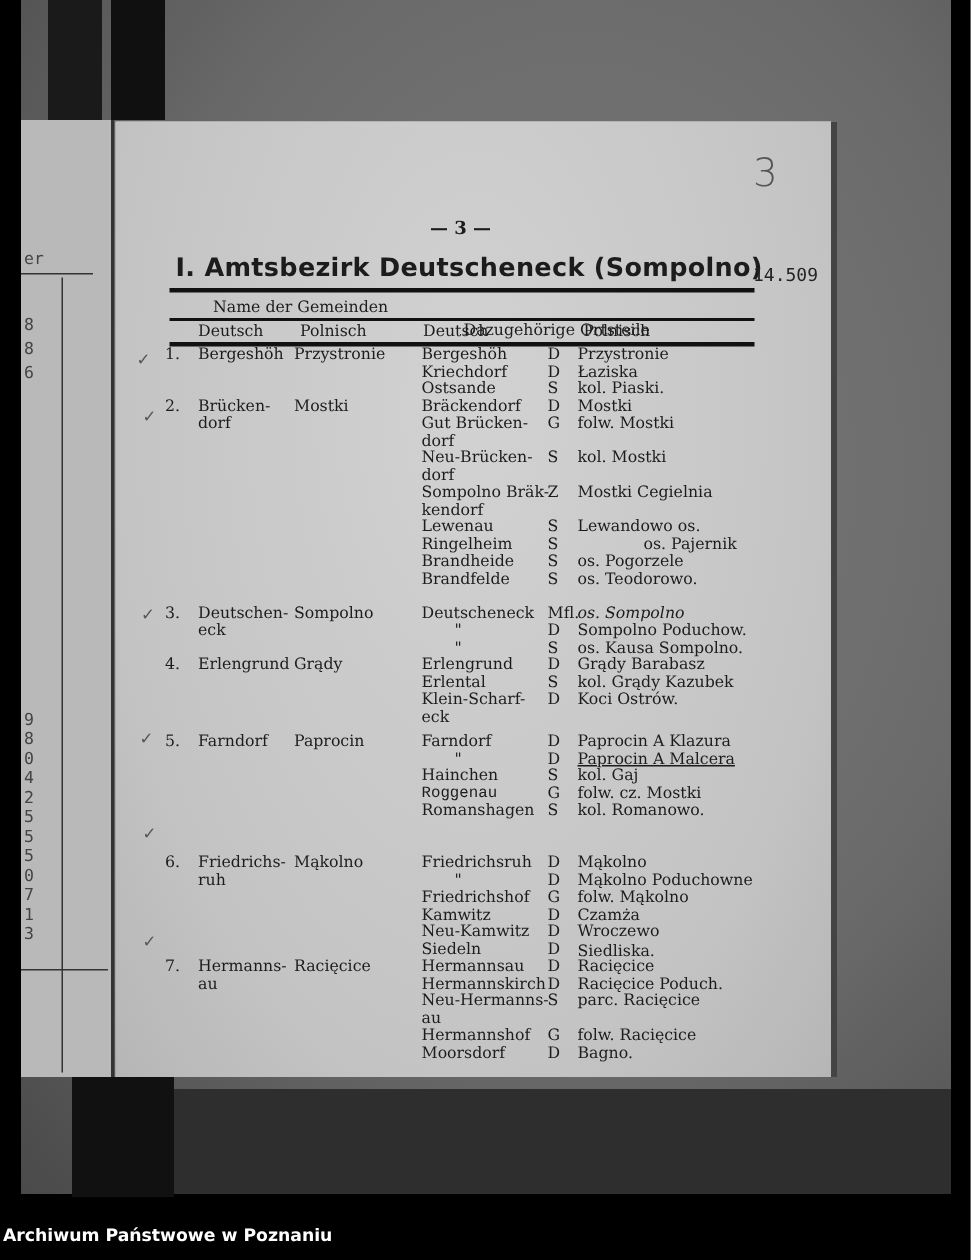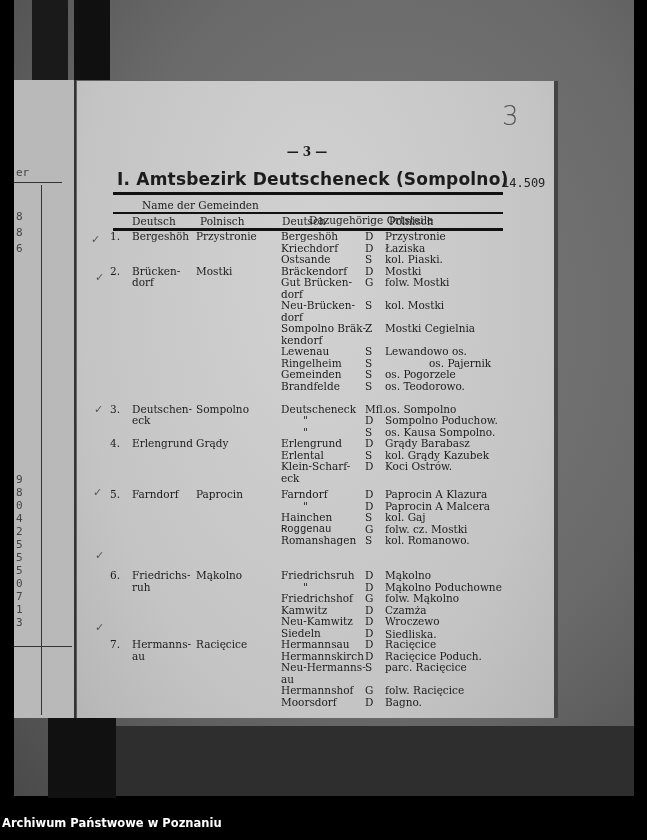--- a/index.html
+++ b/index.html
@@ -137,35 +137,35 @@
         <span class="o-de" style="top: 57.5px;">Sompolno Bräk-</span>
         <span class="o-de" style="top: 69px;">kendorf</span>
         <span class="o-ty" style="top: 57.5px;">Z</span>
         <span class="o-pl" style="top: 57.5px;">Mostki Cegielnia</span>
         <span class="o-de" style="top: 80.5px;">Lewenau</span>
         <span class="o-ty" style="top: 80.5px;">S</span>
         <span class="o-pl" style="top: 80.5px;">Lewandowo os.</span>
         <span class="o-de" style="top: 92px;">Ringelheim</span>
         <span class="o-ty" style="top: 92px;">S</span>
         <span class="o-pl" style="top: 92px; margin-left: 44px;">os. Pajernik</span>
-        <span class="o-de" style="top: 103.5px;">Gemeinden</span>
+        <span class="o-de" style="top: 103.5px;">Brandheide</span>
         <span class="o-ty" style="top: 103.5px;">S</span>
         <span class="o-pl" style="top: 103.5px;">os. Pogorzele</span>
         <span class="o-de" style="top: 115px;">Brandfelde</span>
         <span class="o-ty" style="top: 115px;">S</span>
         <span class="o-pl" style="top: 115px;">os. Teodorowo.</span>
       </div>
       <div class="row" style="top: 172.5px; left: 0px; width: 477px;">
         <span class="c-num">3.</span>
         <span class="c-de" style="top: 0px;">Deutschen-</span>
         <span class="c-de" style="top: 11.5px;">eck</span>
         <span class="c-pl">Sompolno</span>
         <span class="o-de" style="top: 0px;">Deutscheneck</span>
         <span class="o-ty" style="top: 0px;">Mfl.</span>
-        <span class="o-pl" style="top: 0px;">os. Sompolno</span>
+        <span class="o-pl" style="top: 0px; font-style: italic;">os. Sompolno</span>
         <span class="o-de" style="top: 11.5px; left: 226px;">"</span>
         <span class="o-ty" style="top: 11.5px;">D</span>
         <span class="o-pl" style="top: 11.5px;">Sompolno Poduchow.</span>
         <span class="o-de" style="top: 23px; left: 226px;">"</span>
         <span class="o-ty" style="top: 23px;">S</span>
         <span class="o-pl" style="top: 23px;">os. Kausa Sompolno.</span>
       </div>
       <div class="row" style="top: 207px; left: 0px; width: 477px;">
         <span class="c-num">4.</span>
         <span class="c-de" style="top: 0px;">Erlengrund</span>
@@ -183,21 +183,21 @@
       </div>
       <div class="row" style="top: 258px; left: 0px; width: 477px;">
         <span class="c-num">5.</span>
         <span class="c-de" style="top: 0px;">Farndorf</span>
         <span class="c-pl">Paprocin</span>
         <span class="o-de" style="top: 0px;">Farndorf</span>
         <span class="o-ty" style="top: 0px;">D</span>
         <span class="o-pl" style="top: 0px;">Paprocin A Klazura</span>
         <span class="o-de" style="top: 11.5px; left: 226px;">"</span>
         <span class="o-ty" style="top: 11.5px;">D</span>
-        <span class="o-pl" style="top: 11.5px;">Paprocin A Malcera</span>
+        <span class="o-pl" style="top: 11.5px; text-decoration: underline;">Paprocin A Malcera</span>
         <span class="o-de" style="top: 23px;">Hainchen</span>
         <span class="o-ty" style="top: 23px;">S</span>
         <span class="o-pl" style="top: 23px;">kol. Gaj</span>
         <span class="o-de" style="top: 34.5px; font-family: Liberation Mono, monospace;">Roggenau</span>
         <span class="o-ty" style="top: 34.5px;">G</span>
         <span class="o-pl" style="top: 34.5px;">folw. cz. Mostki</span>
         <span class="o-de" style="top: 46px;">Romanshagen</span>
         <span class="o-ty" style="top: 46px;">S</span>
         <span class="o-pl" style="top: 46px;">kol. Romanowo.</span>
       </div>

